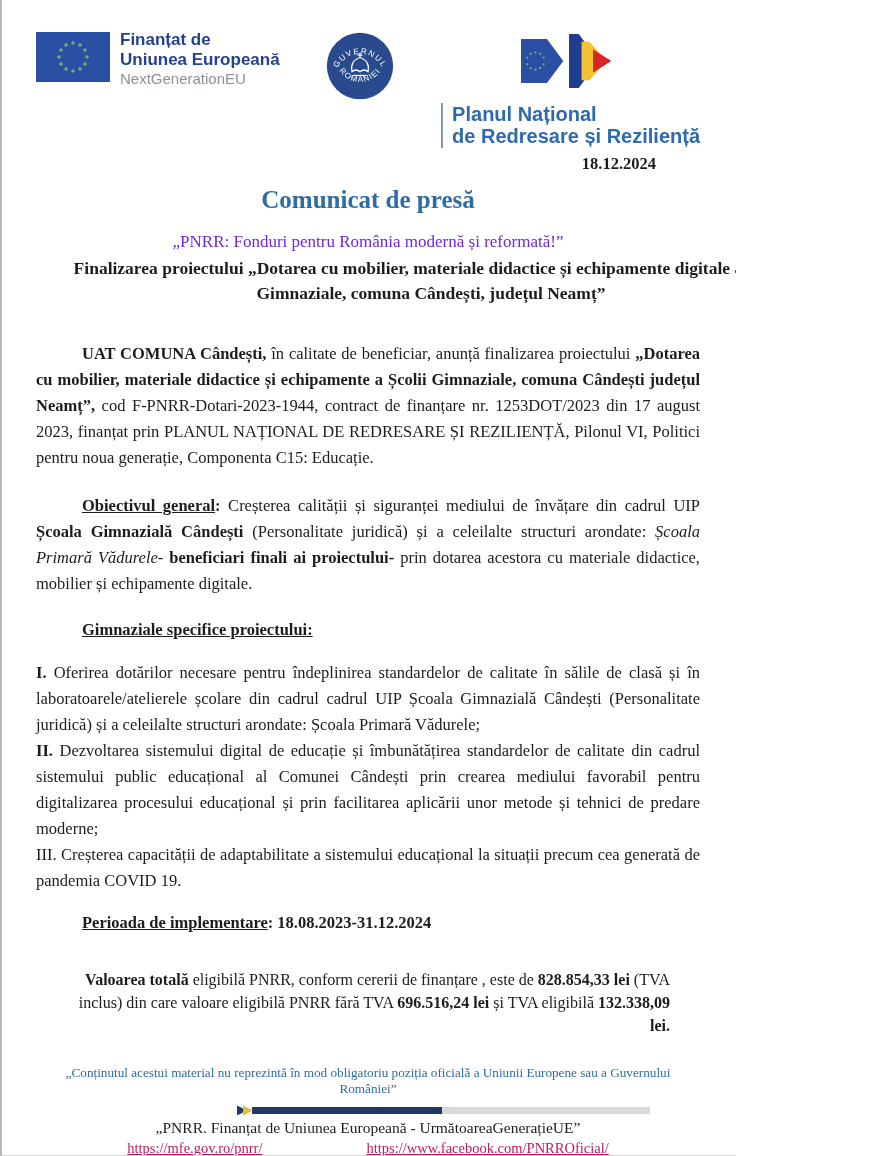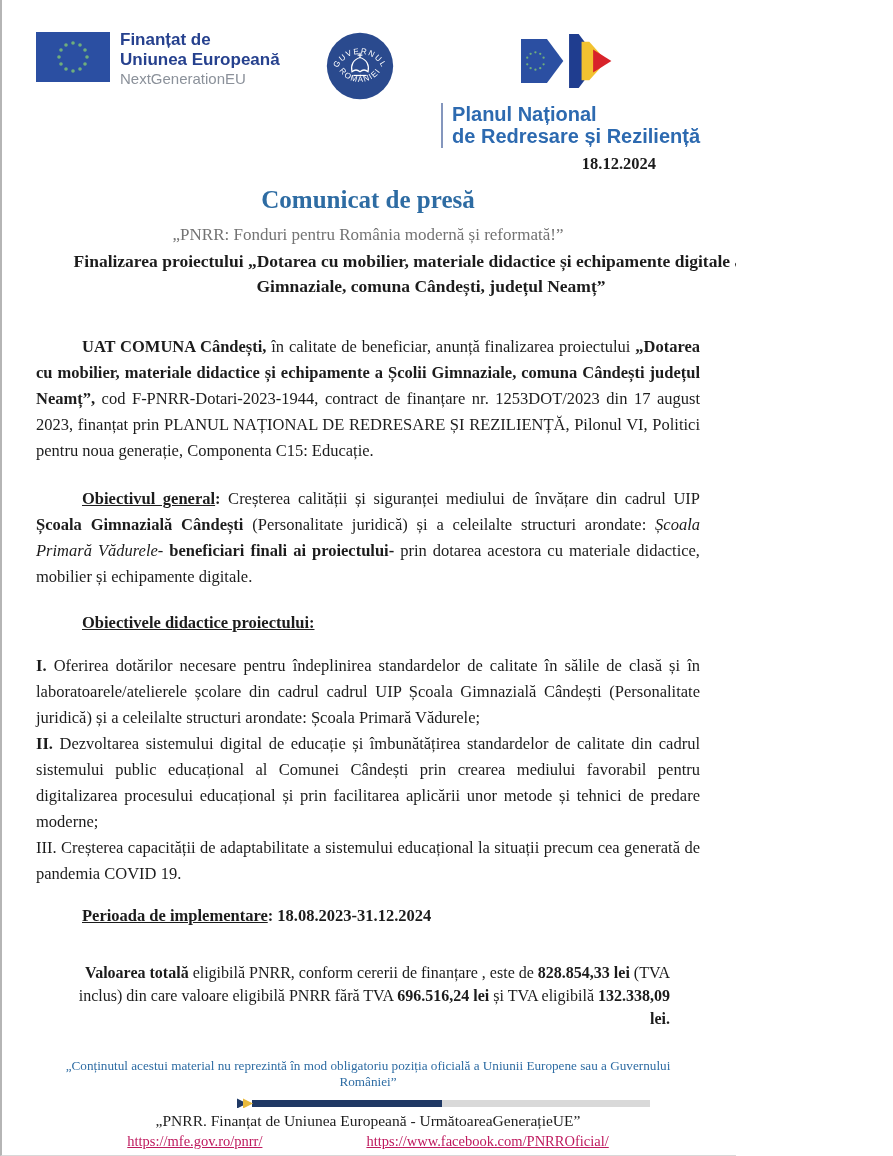--- a/index.html
+++ b/index.html
@@ -37,21 +37,21 @@
     text-align: right; font-weight: bold; font-size: 16.5px;
     padding-right: 44px; margin-top: 6px;
   }
 
   
   .title-main {
     margin-top: 12px; text-align: center;
     color: #2e6ca3; font-weight: bold; font-size: 25px;
   }
   .title-sub {
-    text-align: center; color: #737373; font-size: 17px; margin-top: 11px;
+    text-align: center; color: #6d28d9; font-size: 17px; margin-top: 18px;
   }
   .title-project {
     text-align: center; font-weight: bold; font-size: 17.5px;
     width: 790px; margin: 4px auto 13px auto; line-height: 1.42;
   }
 
   
   .para { font-size: 16.5px; line-height: 26px; text-align: justify; margin: 0; }
   .indent { text-indent: 46px; }
   .b { font-weight: bold; }
@@ -169,21 +169,21 @@
   <div class="date-line">18.12.2024</div>
 
   <div class="title-main">Comunicat de presă</div>
   <div class="title-sub">„PNRR: Fonduri pentru România modernă și reformată!”</div>
   <div class="title-project">Finalizarea proiectului „Dotarea cu mobilier, materiale didactice și echipamente digitale a Școlii Gimnaziale, comuna Cândești, județul Neamț”</div>
 
   <p class="para indent mt-p1"><span class="b">UAT COMUNA Cândești,</span><span> în calitate de beneficiar, anunță finalizarea proiectului </span><span class="b">„Dotarea cu mobilier, materiale didactice și echipamente a Școlii Gimnaziale, comuna Cândești județul Neamț”,</span><span> cod F-PNRR-Dotari-2023-1944, contract de finanțare nr. 1253DOT/2023 din 17 august 2023, finanțat prin PLANUL NAȚIONAL DE REDRESARE ȘI REZILIENȚĂ, Pilonul VI, Politici pentru noua generație, Componenta C15: Educație.</span></p>
 
   <p class="para indent mt-p2"><span class="b u">Obiectivul general</span><span class="b">:</span><span> Creșterea calității și siguranței mediului de învățare din cadrul UIP </span><span class="b">Școala Gimnazială Cândești</span><span> (Personalitate juridică) și a celeilalte structuri arondate: </span><span class="bi">Școala Primară Vădurele-</span><span class="b"> beneficiari finali ai proiectului-</span><span> prin dotarea acestora cu materiale didactice, mobilier și echipamente digitale.</span></p>
 
-  <p class="spec-heading"><span class="b u">Obiectivele didactice proiectului:</span></p>
+  <p class="spec-heading"><span class="b u">Gimnaziale specifice proiectului:</span></p>
 
   <p class="para"><span class="b">I.</span><span> Oferirea dotărilor necesare pentru îndeplinirea standardelor de calitate în sălile de clasă și în laboratoarele/atelierele școlare din cadrul cadrul UIP Școala Gimnazială Cândești (Personalitate juridică) și a celeilalte structuri arondate: Școala Primară Vădurele;</span></p>
 
   <p class="para"><span class="b">II.</span><span> Dezvoltarea sistemului digital de educație și îmbunătățirea standardelor de calitate din cadrul sistemului public educațional al Comunei Cândești prin crearea mediului favorabil pentru digitalizarea procesului educațional și prin facilitarea aplicării unor metode și tehnici de predare moderne;</span></p>
 
   <p class="para"><span>III.</span><span> Creșterea capacității de adaptabilitate a sistemului educațional la situații precum cea generată de pandemia COVID 19.</span></p>
 
   <p class="perioada"><span class="b u">Perioada de implementare</span><span class="b">: 18.08.2023-31.12.2024</span></p>
 
   <p class="center-block valoare"><span class="b">Valoarea totală</span><span> eligibilă PNRR, conform cererii de finanțare , este de </span><span class="b">828.854,33 lei</span><span> (TVA inclus) din care valoare eligibilă PNRR fără TVA  </span><span class="b">696.516,24 lei</span><span> și TVA eligibilă </span><span class="b">132.338,09 lei.</span></p>

